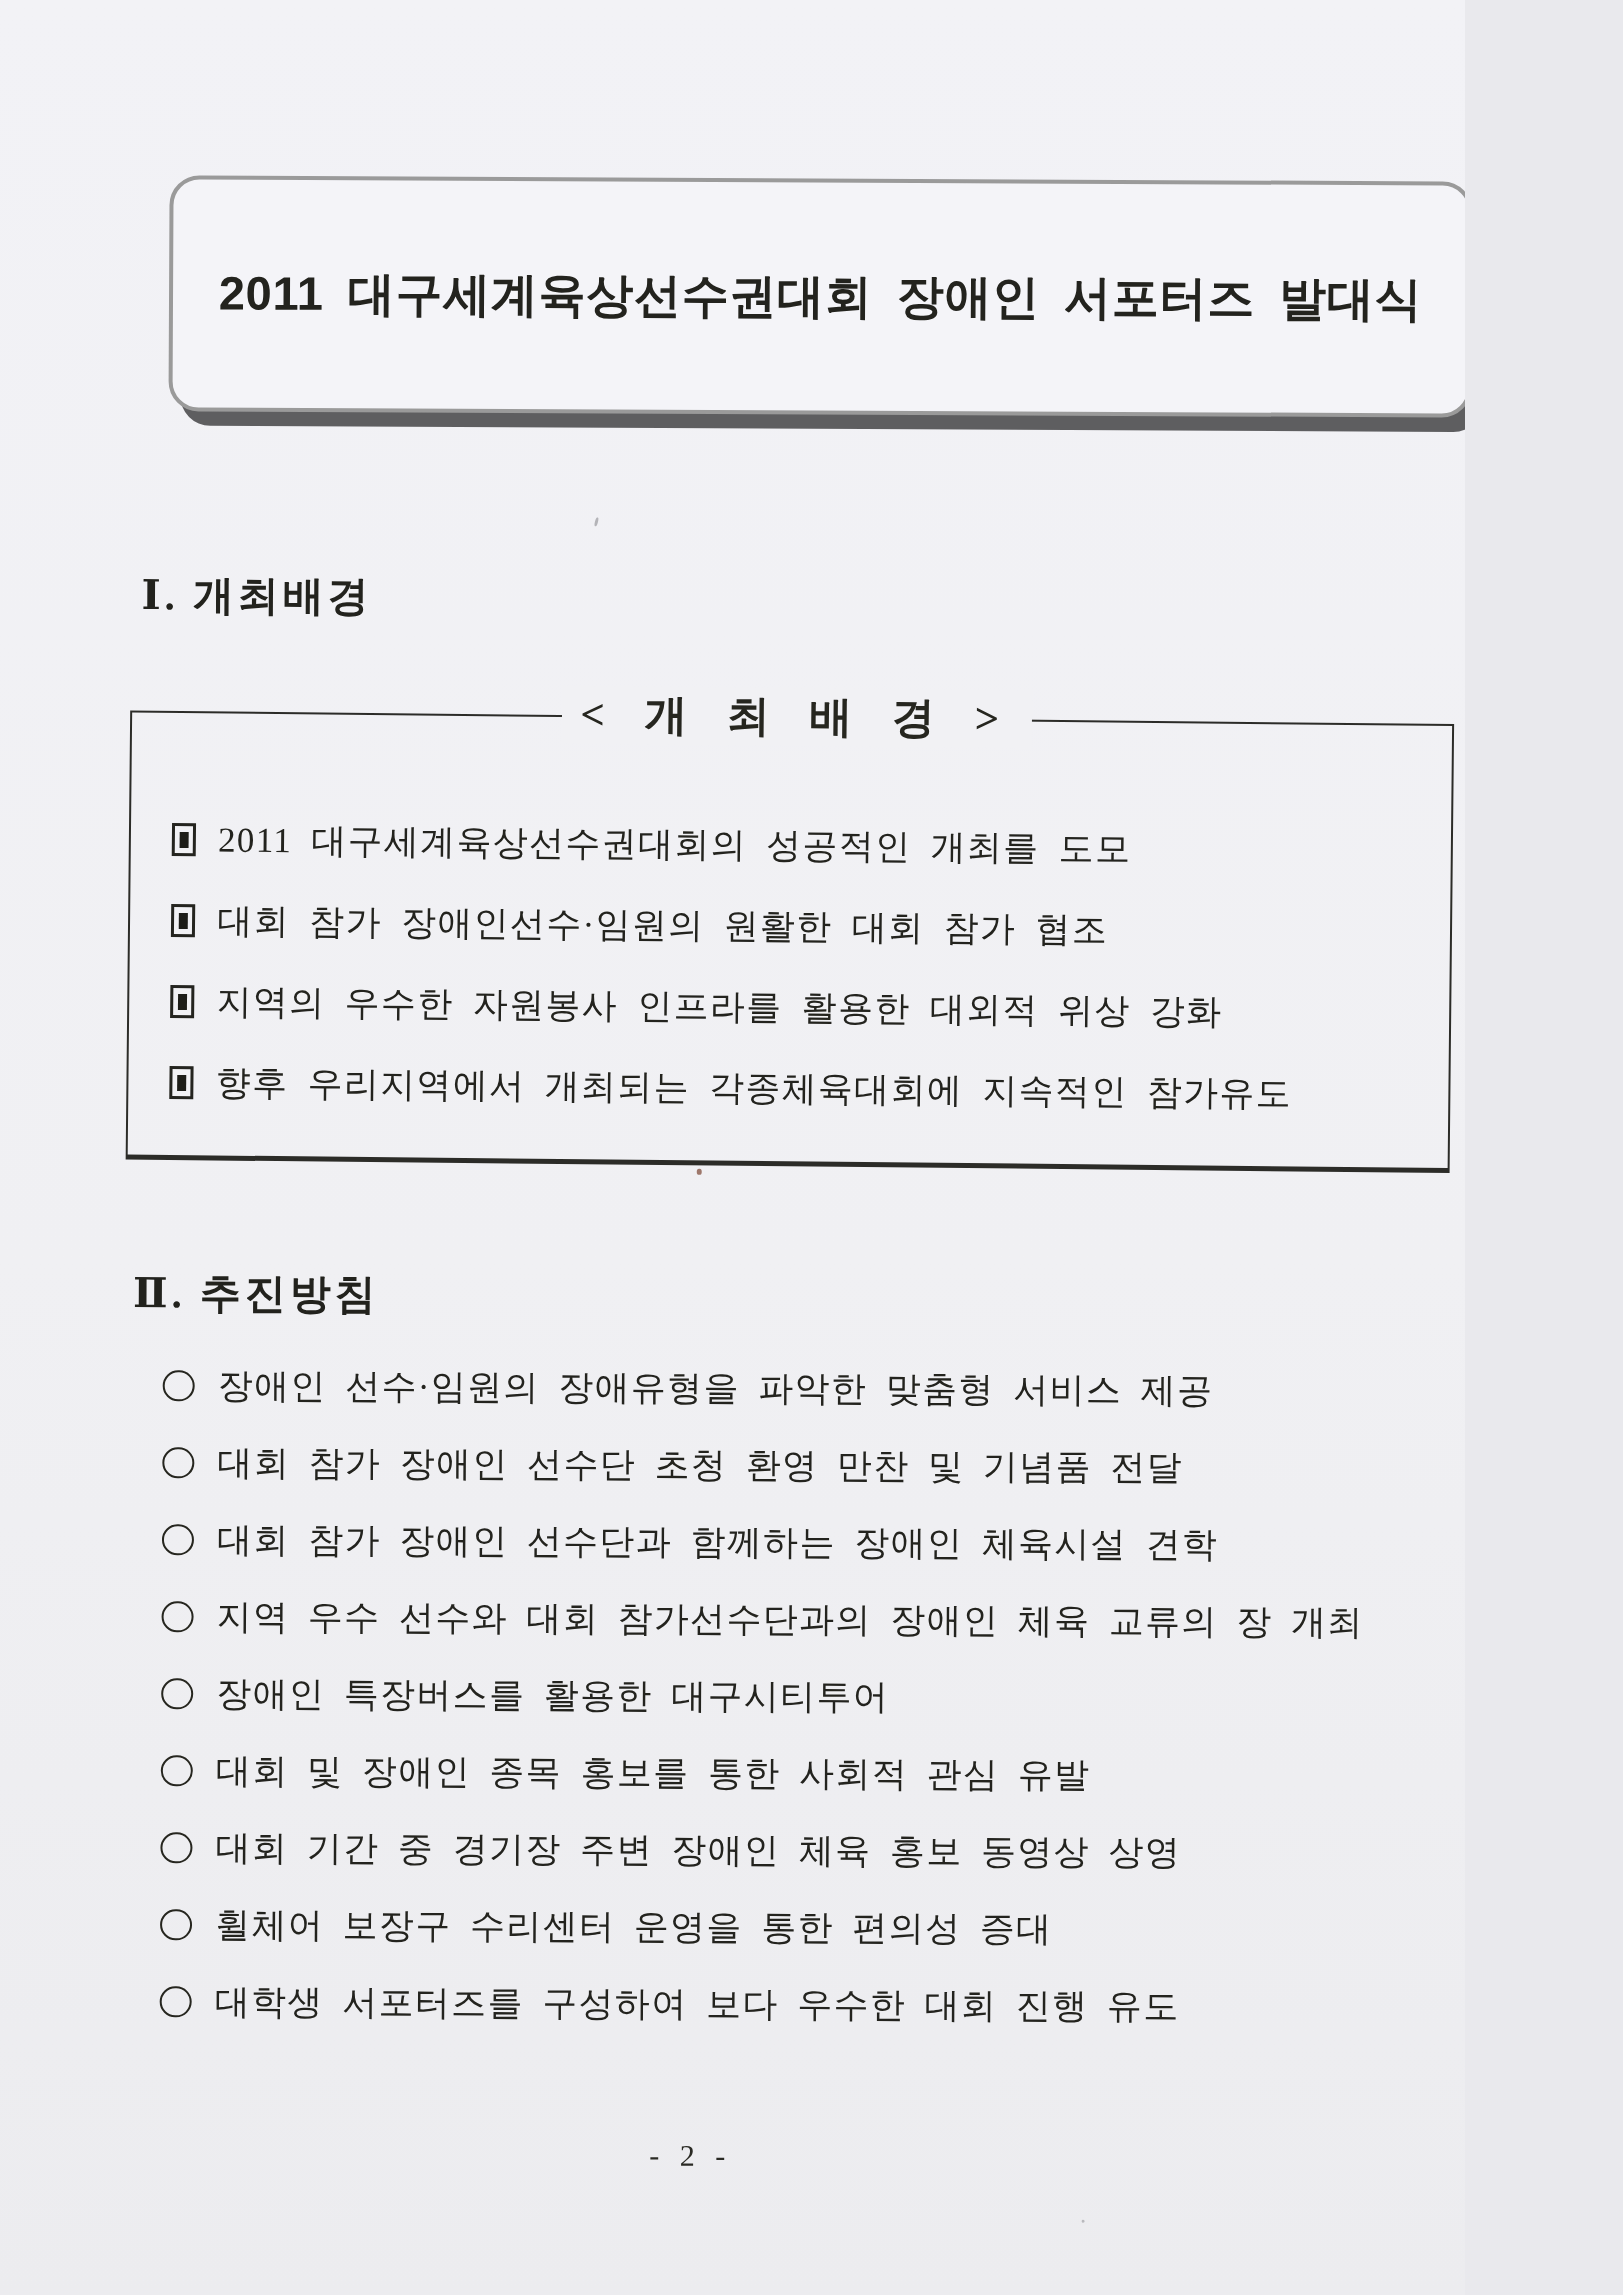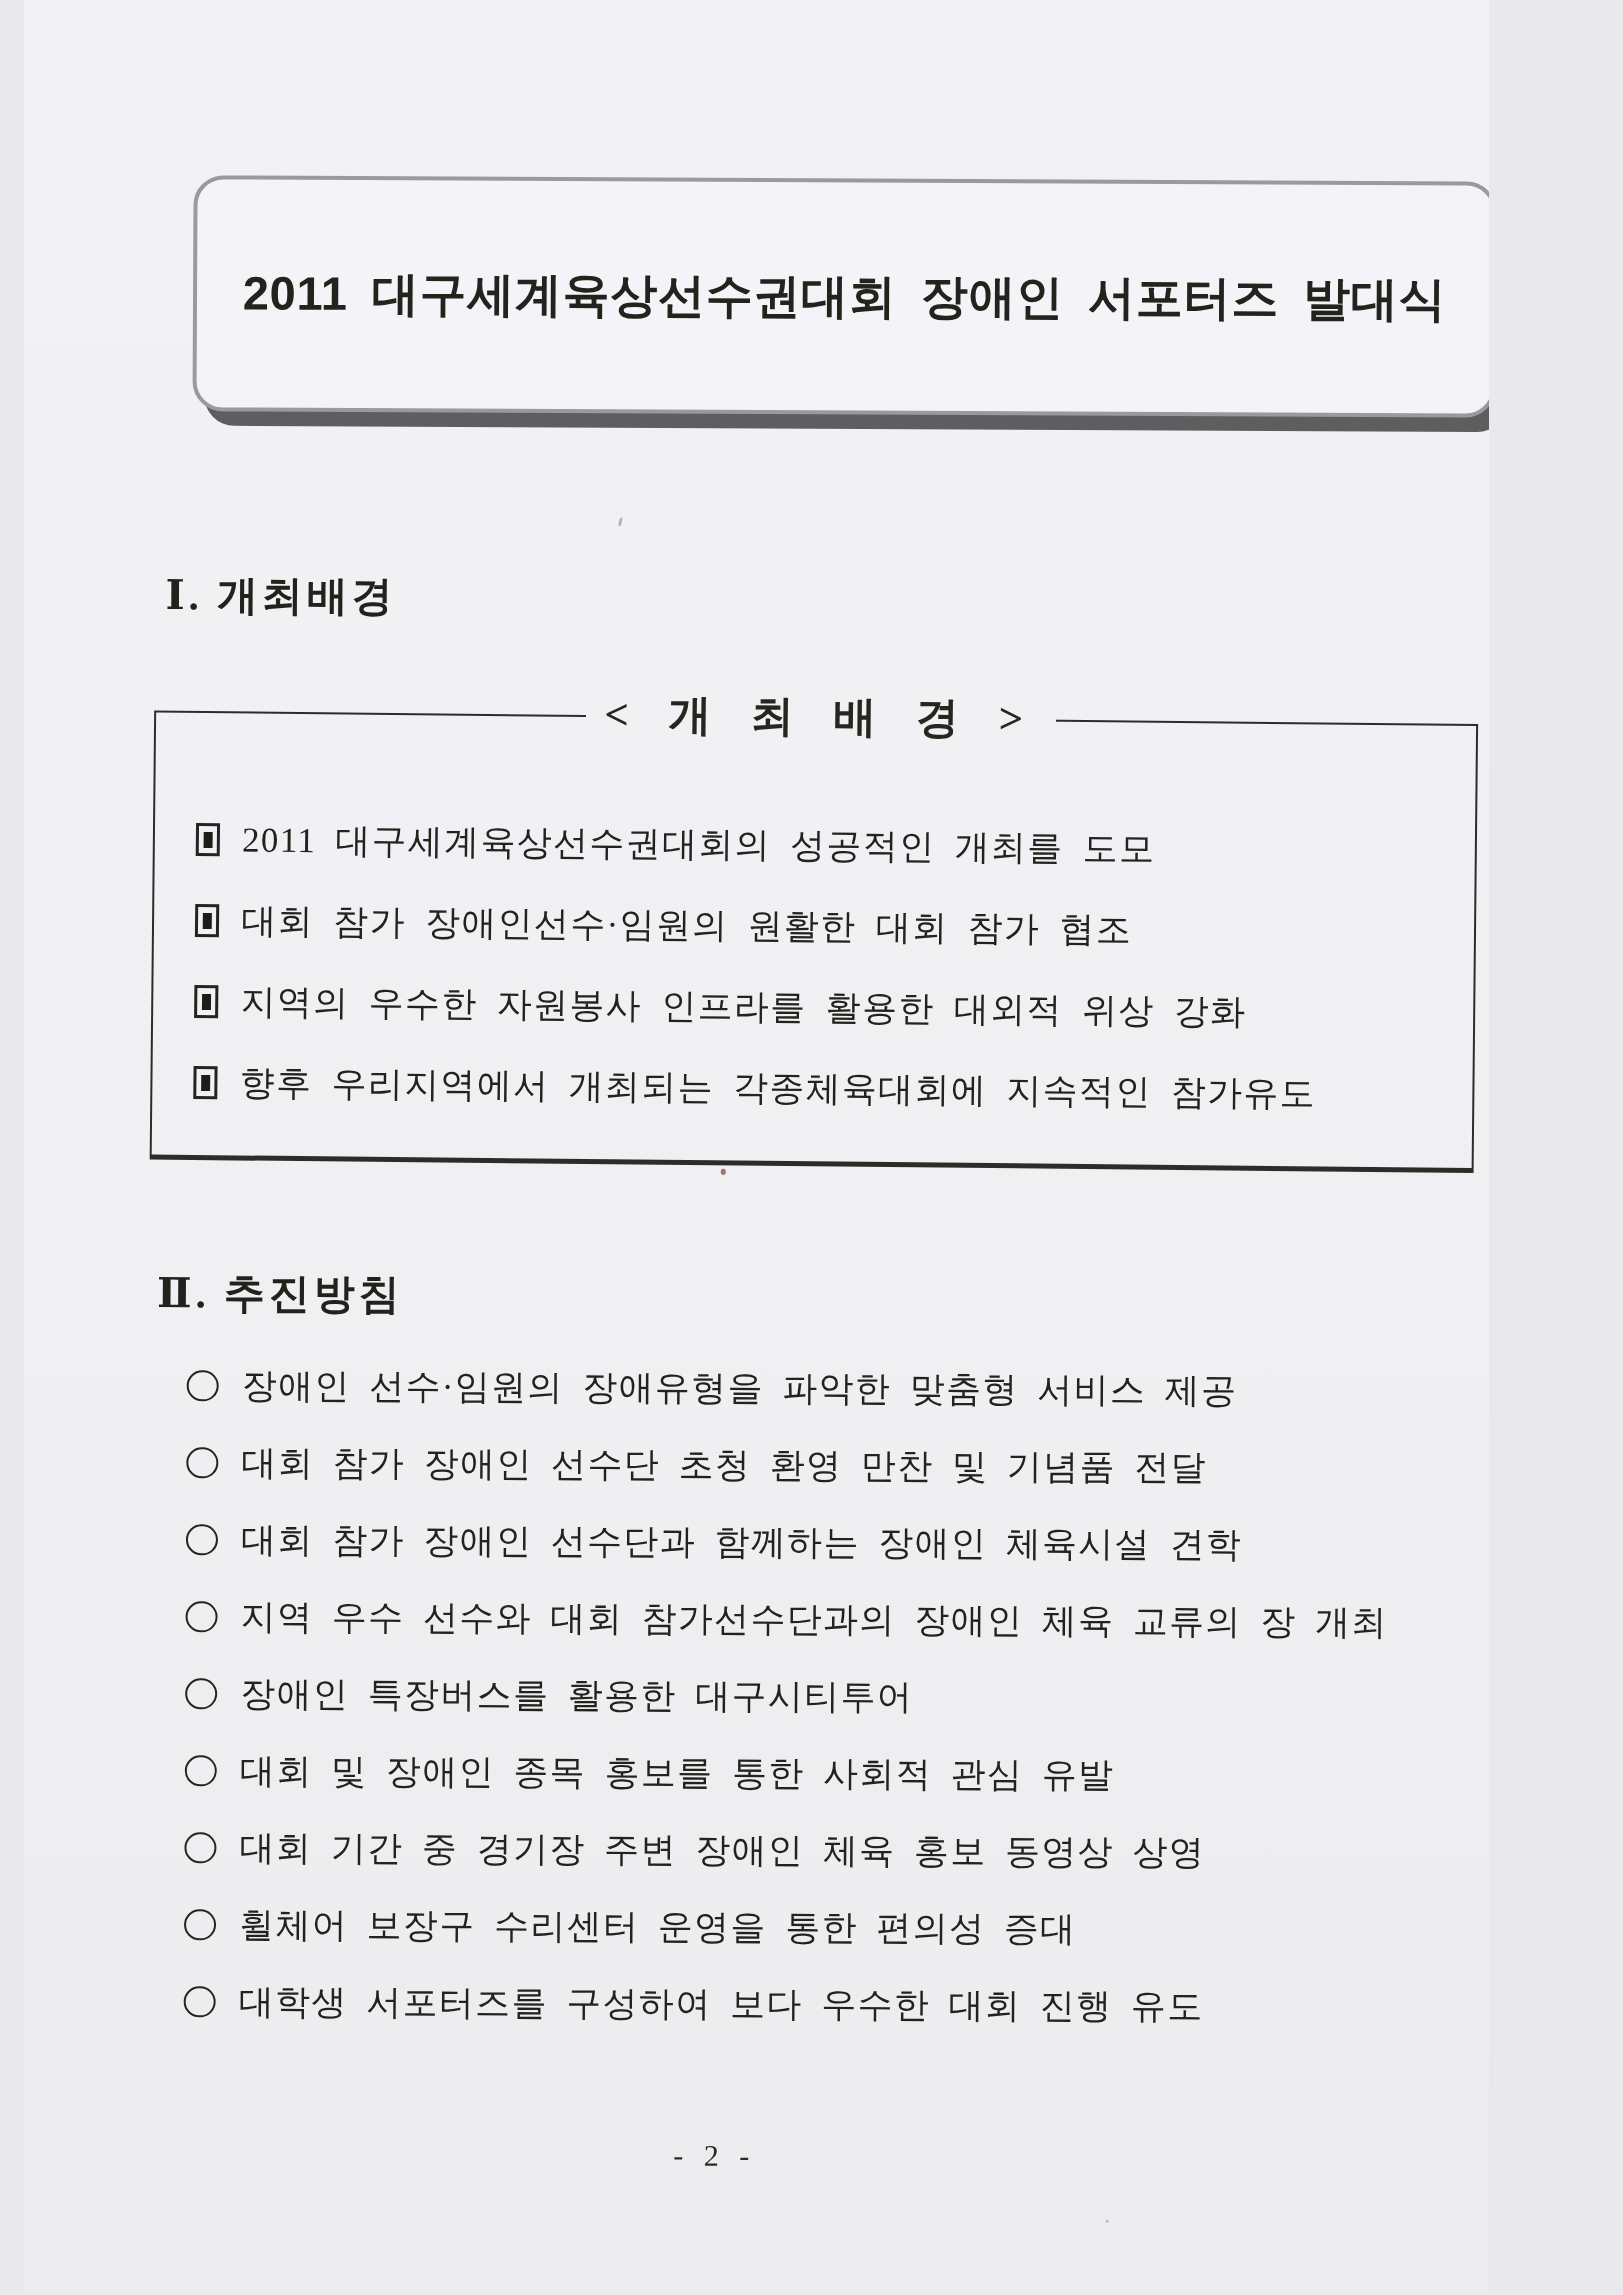--- a/index.html
+++ b/index.html
@@ -7,21 +7,20 @@
     width: 1623px; height: 2295px;
     background: #e9e9ed;
     font-family: "Liberation Serif", "DejaVu Serif", serif;
     color: #24241f;
   }
   .page {
     position: relative;
     width: 1465px; height: 2295px;
     background: linear-gradient(180deg, #f2f2f6 0%, #f0f0f3 55%, #ececef 100%);
     overflow: hidden;
-    margin-left: 24px;
   }
   .scan-wrap {
     position: absolute; inset: 0;
     transform: rotate(0.28deg);
     transform-origin: 50% 40%;
   }
 
   
   .banner {
     position: absolute; left: 166px; top: 178px;

